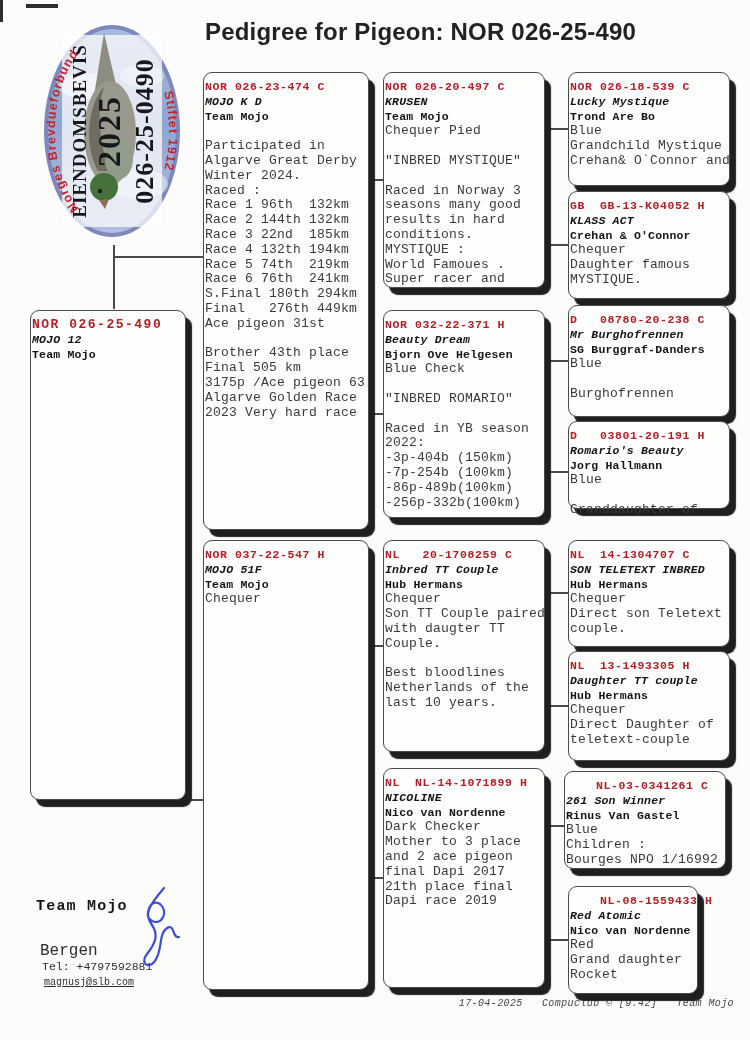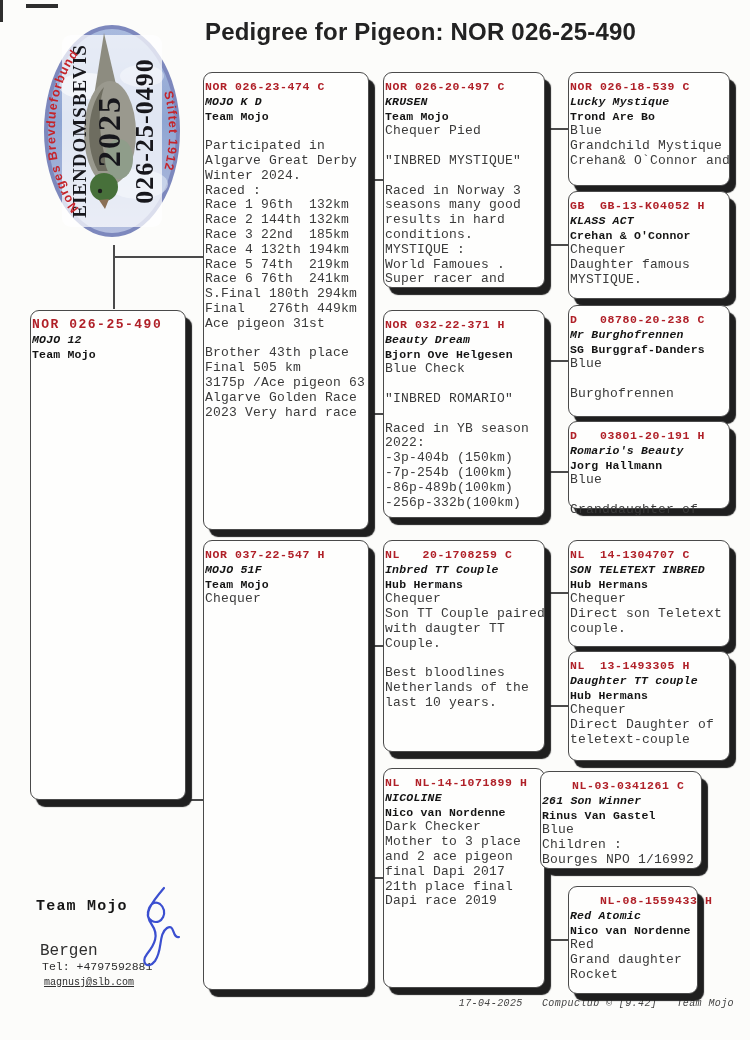--- a/index.html
+++ b/index.html
@@ -24,21 +24,21 @@
   .b-ss{left:383px;top:72px;width:162px;height:216px;}
   .b-sd{left:383px;top:310px;width:162px;height:208px;}
   .b-ds{left:383px;top:540px;width:162px;height:212px;}
   .b-dd{left:383px;top:768px;width:162px;height:220px;}
   .b-sss{left:568px;top:72px;width:162px;height:114px;}
   .b-ssd{left:568px;top:191px;width:162px;height:108px;}
   .b-sds{left:568px;top:305px;width:162px;height:112px;}
   .b-sdd{left:568px;top:421px;width:162px;height:88px;}
   .b-dss{left:568px;top:540px;width:162px;height:107px;}
   .b-dsd{left:568px;top:651px;width:162px;height:110px;}
-  .b-dds{left:540px;top:771px;width:162px;height:98px;}
+  .b-dds{left:564px;top:771px;width:162px;height:98px;}
   .b-ddd{left:568px;top:886px;width:130px;height:108px;}
   
   .ln{position:absolute;background:#4a4a4a;z-index:1;}
   .ln.h{height:2px;} .ln.v{width:2px;}
   
   .logo{position:absolute;left:42px;top:24px;width:140px;height:214px;}
   
   .contact{position:absolute;left:28px;top:898px;color:#2e2e2e;}
   .contact .cname{font-weight:bold;font-size:15px;letter-spacing:1.2px;color:#161616;margin:0 0 28px 8px;}
   .contact .ccity{font-size:16px;line-height:16px;margin-left:12px;}

